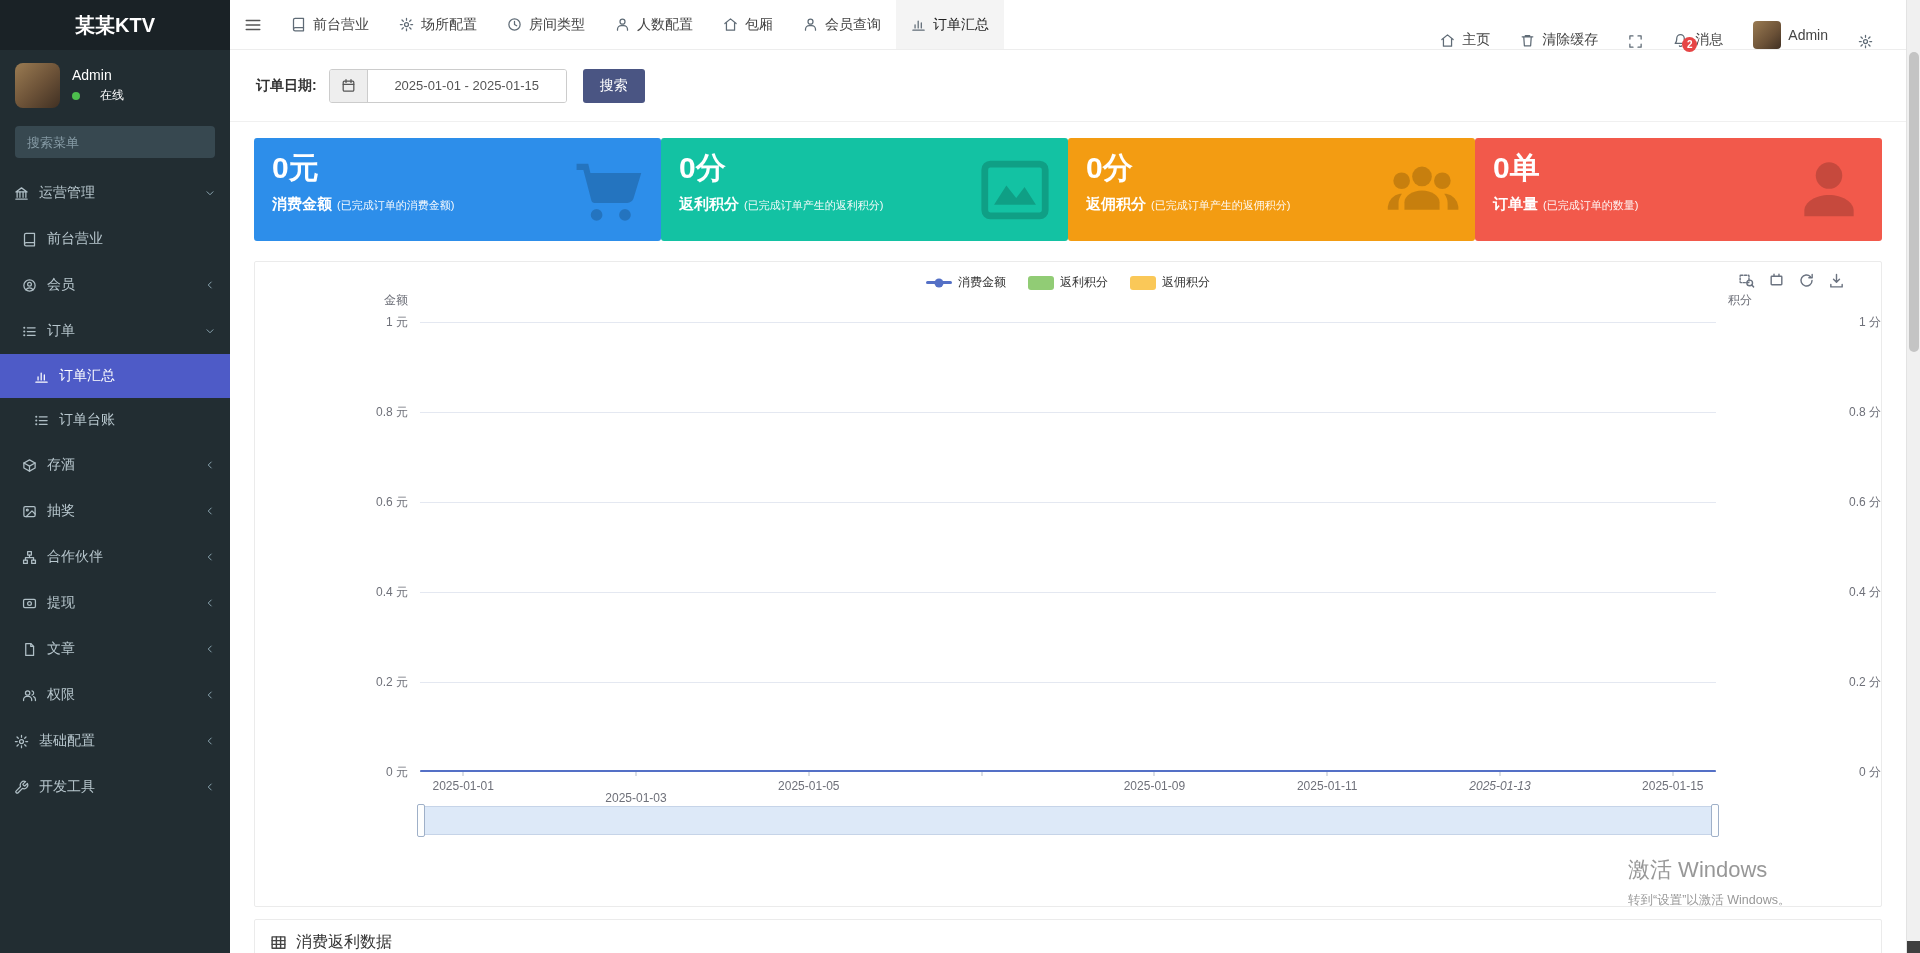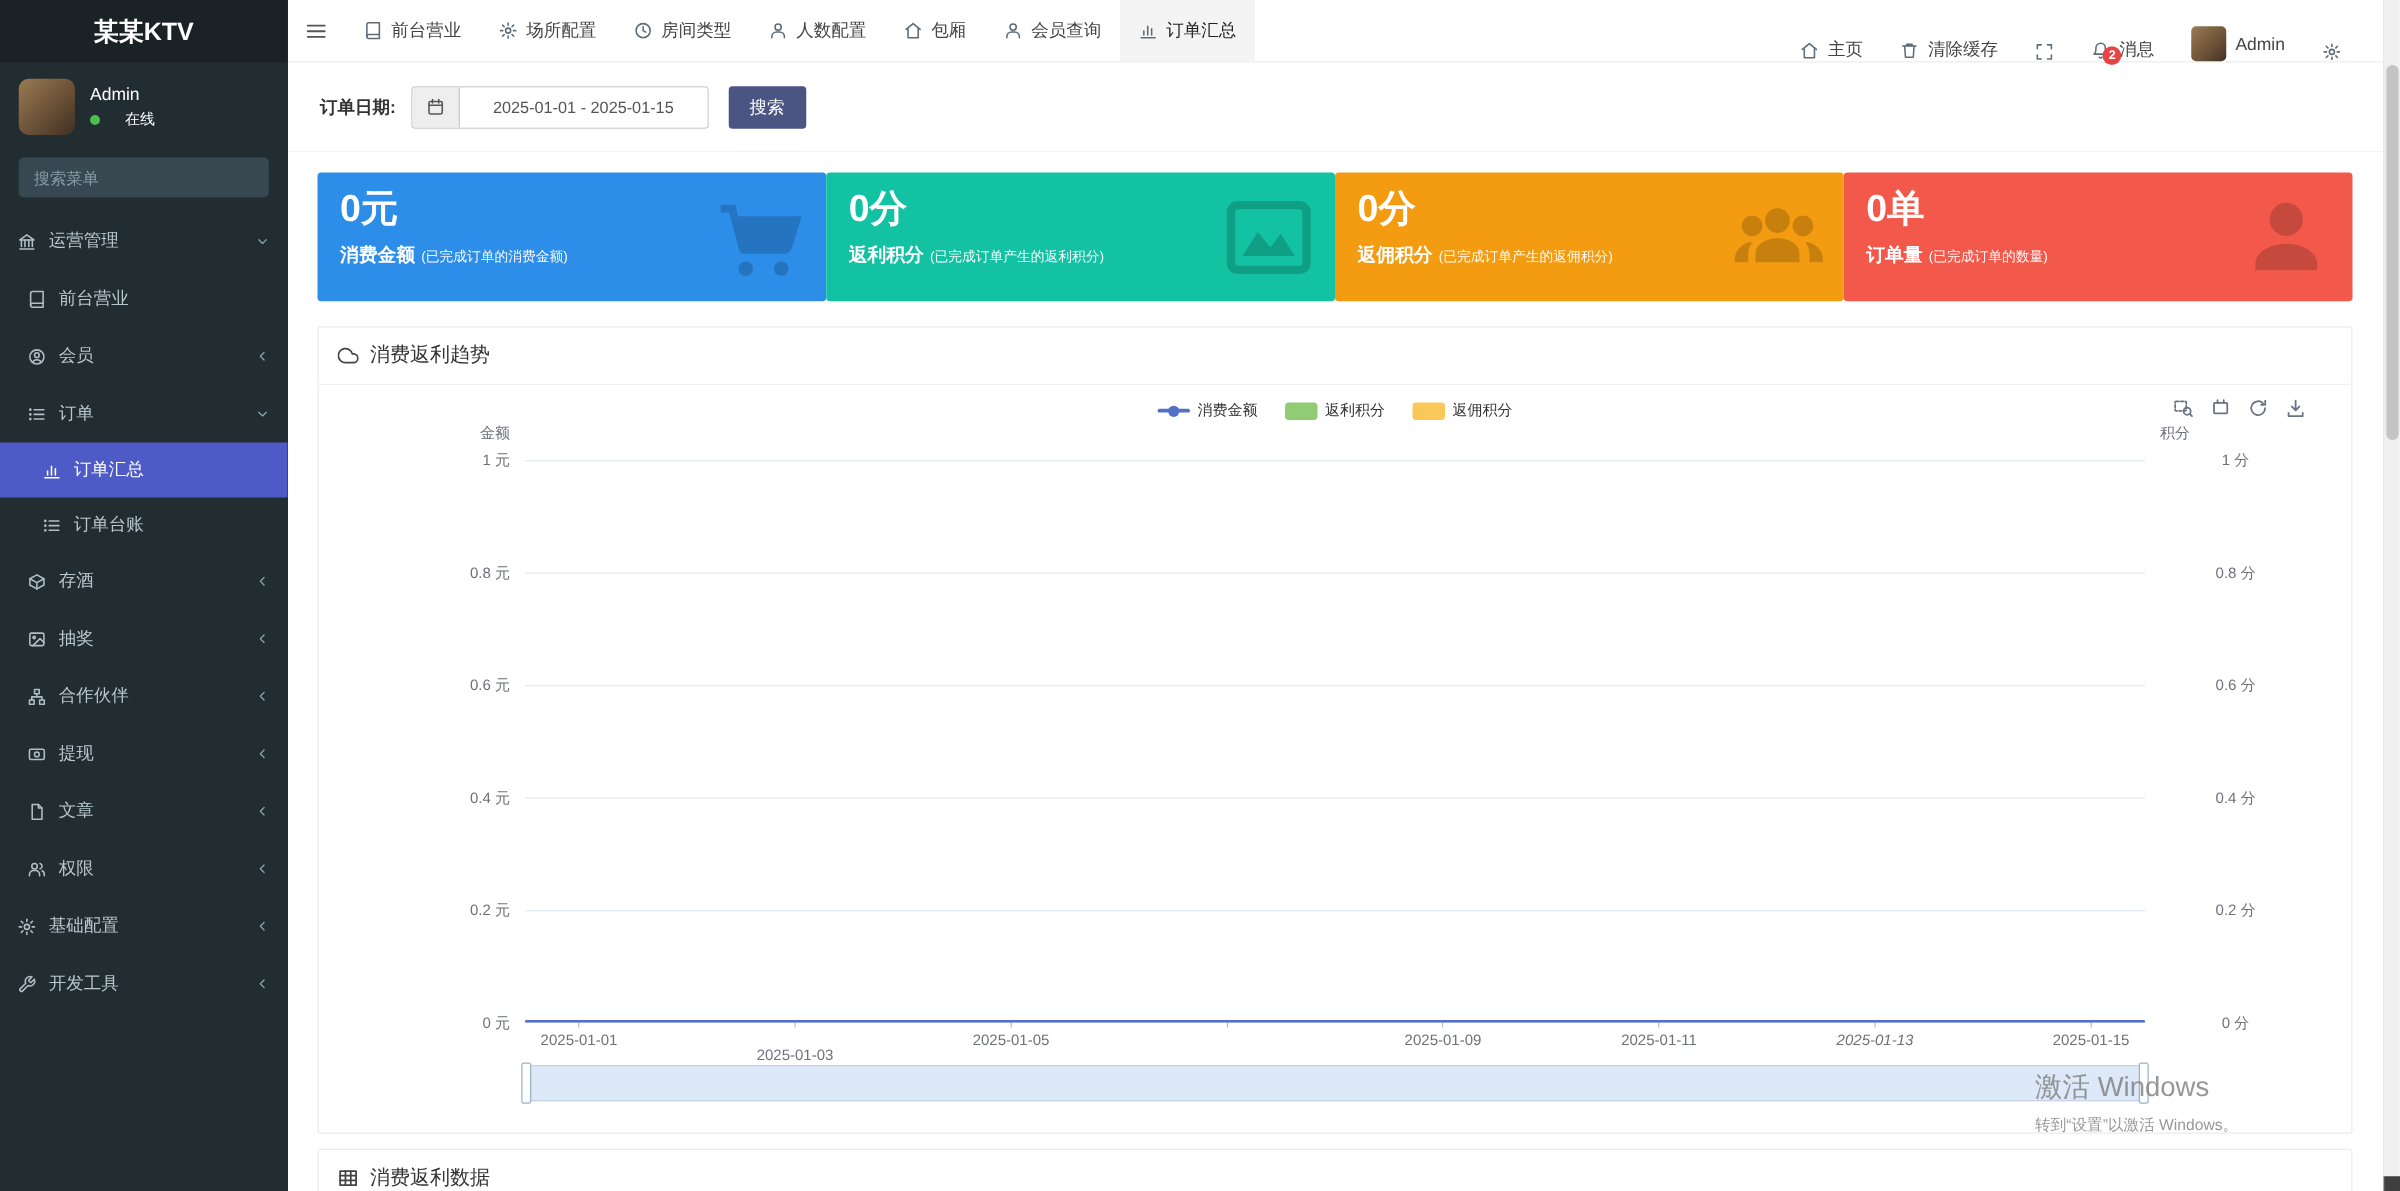--- a/index.html
+++ b/index.html
@@ -90,21 +90,21 @@
   .lg-label{font-size:12px;color:#333}
   .chart-toolbox{position:absolute;top:10px;right:36px;display:flex;gap:13px;color:#6b7380}
   .tool{cursor:pointer}
   .axis-name{position:absolute;top:30px;font-size:12px;color:#6e7079}
   .an-left{left:0;width:153px;text-align:right}
   .an-right{right:0;width:153px;text-align:left}
   .chart-plot{position:absolute;left:165px;right:165px;top:60px;height:450px;border-bottom:1px solid #b7bfcc}
   .gridline{position:absolute;left:0;right:0;height:1px;background:#e4e8f1}
   .ylab{position:absolute;font-size:12px;color:#6e7079}
   .ylab-left{left:0;width:153px;text-align:right}
-  .ylab-right{right:16px;width:153px;text-align:center}
+  .ylab-right{right:0;width:153px;text-align:right}
   .xlab{position:absolute;top:517px;transform:translateX(-50%);font-size:12px;color:#6e7079;white-space:nowrap}
   .xtick{position:absolute;top:100%;width:1px;height:5px;background:#b7bfcc;transform:translateX(-50%)}
   .zero-line{position:absolute;left:0;right:0;bottom:-1px;height:2px;border-radius:2px}
   .datazoom{position:absolute;left:165px;right:165px;top:544px;height:29px;background:#dde9f8;
     border:1px solid #c6d4e8;cursor:pointer}
   .dz-handle{position:absolute;top:-3px;bottom:-3px;width:8px;background:#fdfefe;border:1px solid #9fb0c8;border-radius:2px;cursor:ew-resize}
   .dz-l{left:-4px}.dz-r{right:-4px}
 
   
   #watermark{position:fixed;left:1628px;top:855px;color:rgba(125,125,125,.8);z-index:40;pointer-events:none}
@@ -511,28 +511,20 @@
           <span class="stat-desc">(已完成订单的数量)</span>
         </div>
         <span class="stat-icon"><svg viewBox="0 0 24 24" fill="currentColor">
             <circle cx="12" cy="7.3" r="4.3"></circle>
             <path d="M12 13.6c-4.4 0-8 2.3-8 5.1v1.8h16v-1.8c0-2.8-3.6-5.1-8-5.1z"></path>
           </svg></span>
       </div>
     </div>
 
   <section class="panel chart-panel">
-    <div class="panel-head">
-      <span class="icon i17">
-          <svg viewBox="0 0 24 24" fill="none" stroke="currentColor" stroke-width="2" stroke-linecap="round" stroke-linejoin="round">
-            <path d="M18 10h-1.26A8 8 0 1 0 9 20h9a5 5 0 0 0 0-10z"></path>
-          </svg>
-        </span>
-      <span>消费返利趋势</span>
-    </div>
     <div id="chart" class="chart-wrap">
         <div class="chart-legend">
           <div class="legend-item">
             <span class="lg-line" style="background: rgb(84, 112, 198);">
               <span class="lg-dot" style="background: rgb(84, 112, 198);"></span>
             </span>
             <span class="lg-label">消费金额</span>
           </div>
           <div class="legend-item">
             <span class="lg-rect" style="background: rgb(145, 204, 117);"></span>

